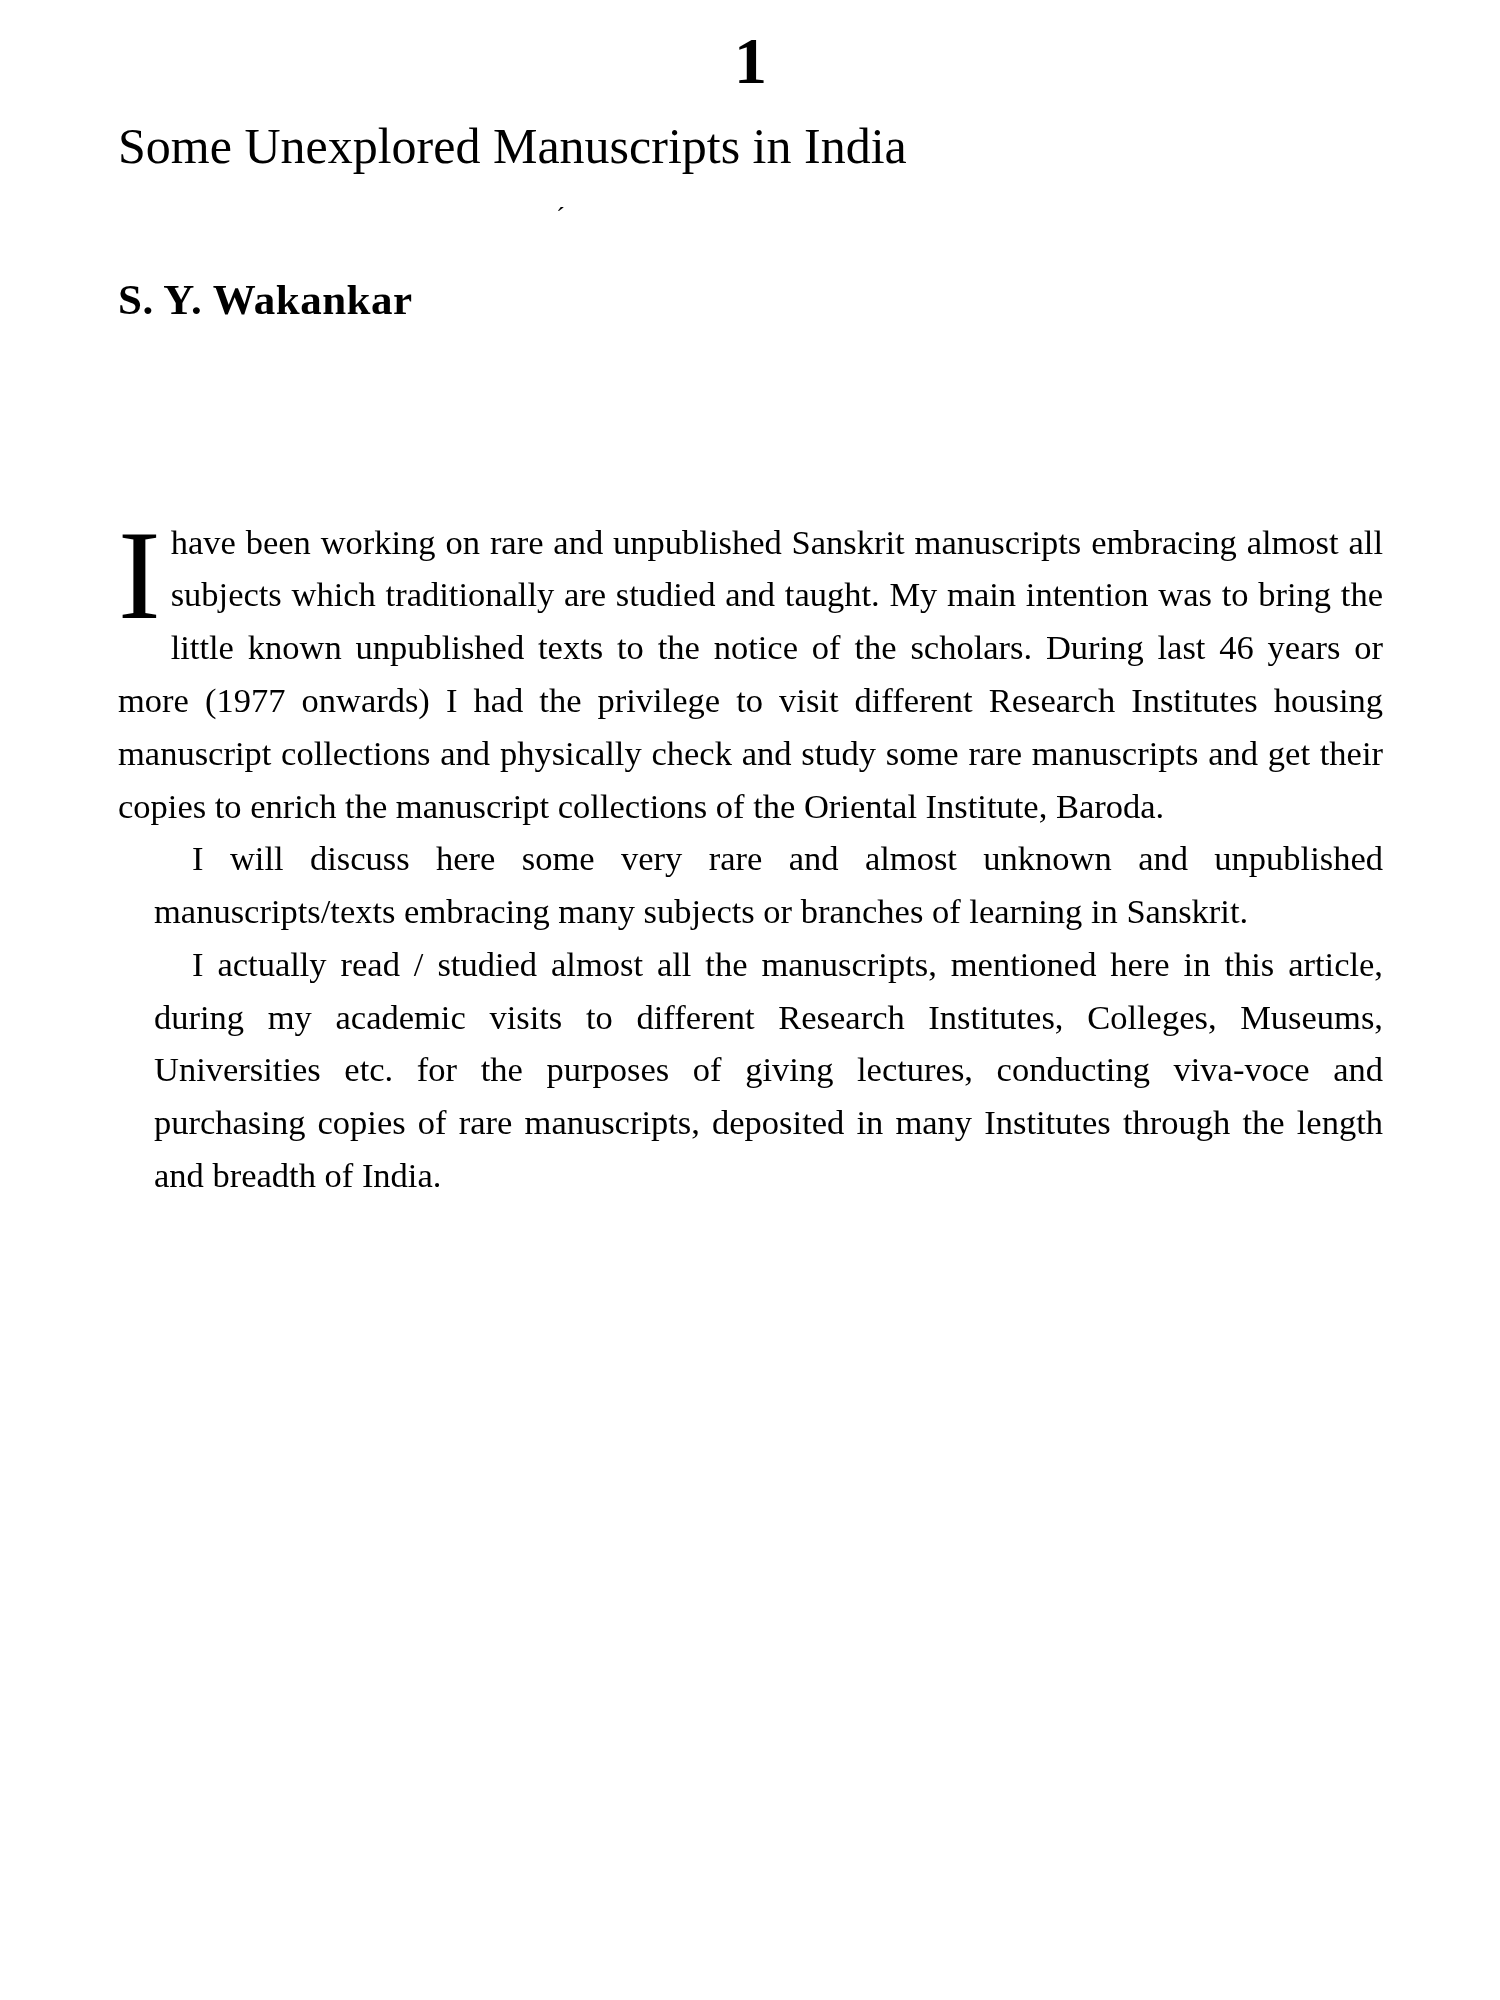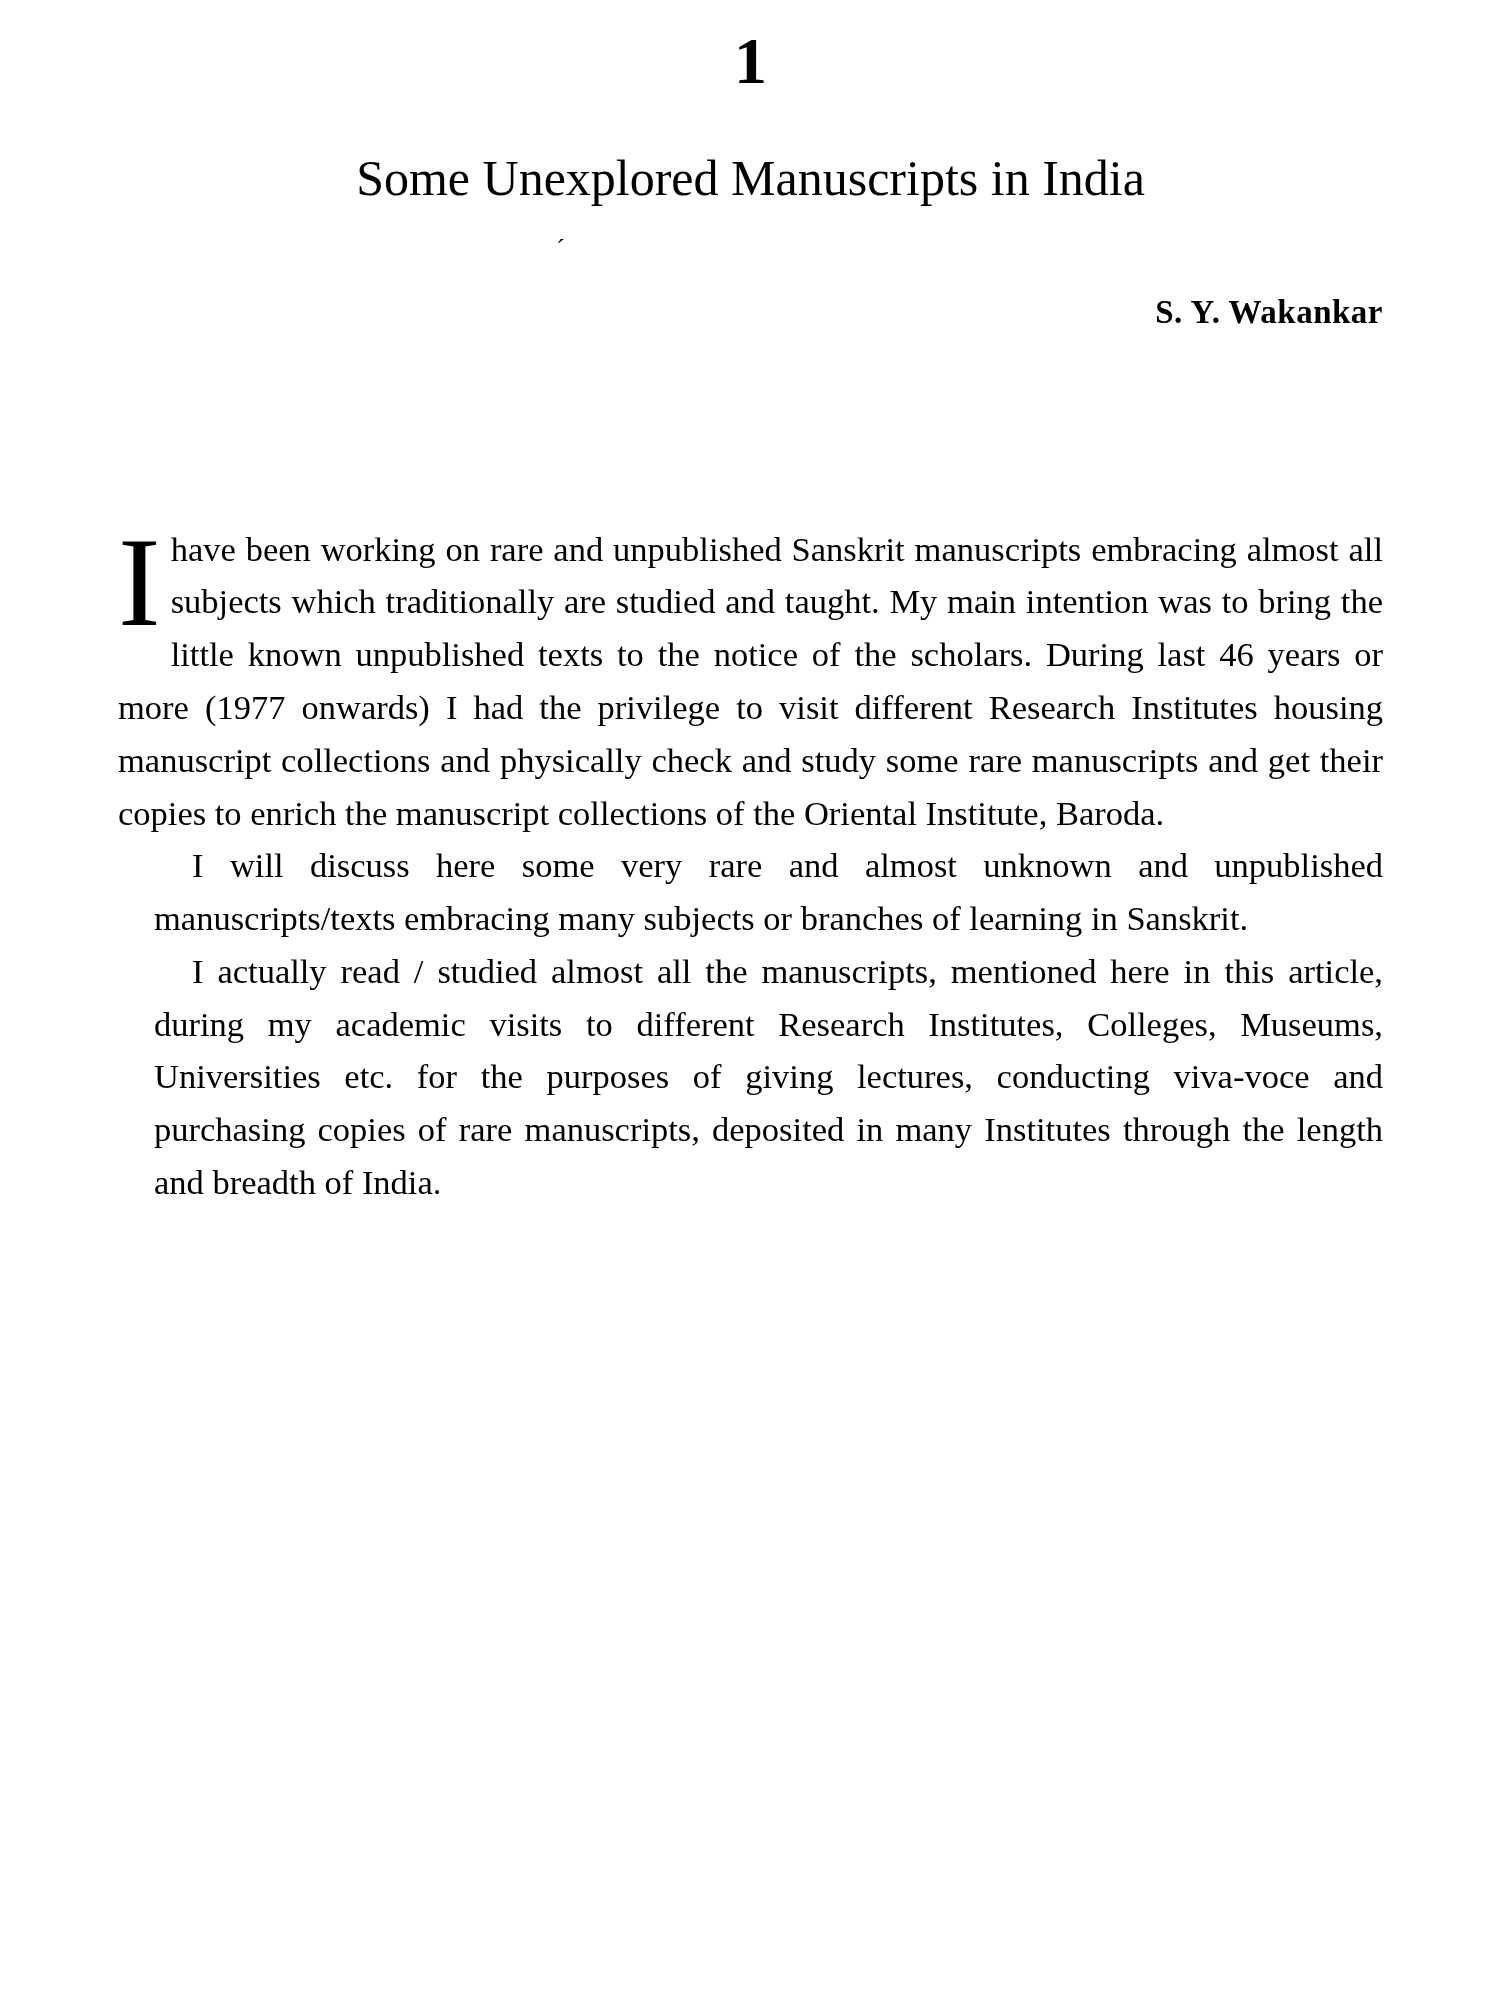--- a/index.html
+++ b/index.html
@@ -29,39 +29,38 @@
   }
   .chapter-number {
     text-align: center;
     font-size: 66px;
     font-weight: bold;
     line-height: 1;
     margin-top: 28px;
     letter-spacing: 0;
   }
   .chapter-title {
-    text-align: center;
     font-size: 50px;
     font-weight: normal;
     line-height: 1.15;
-    margin-top: 56px;
+    margin-top: 24px;
   }
   .title-mark {
     display: block;
     text-align: center;
     font-size: 26px;
     line-height: 0.6;
     margin-top: 14px;
     margin-left: -380px;
   }
   .author {
-    text-align: right;
-    font-size: 33px;
+    text-align: left;
+    font-size: 43px;
     font-weight: bold;
-    margin-top: 37px;
+    margin-top: 50px;
     letter-spacing: 0.5px;
   }
   .body-text {
     margin-top: 192px;
     font-size: 34.5px;
     line-height: 1.53;
     text-align: justify;
     text-justify: inter-word;
     hyphens: manual;
   }

